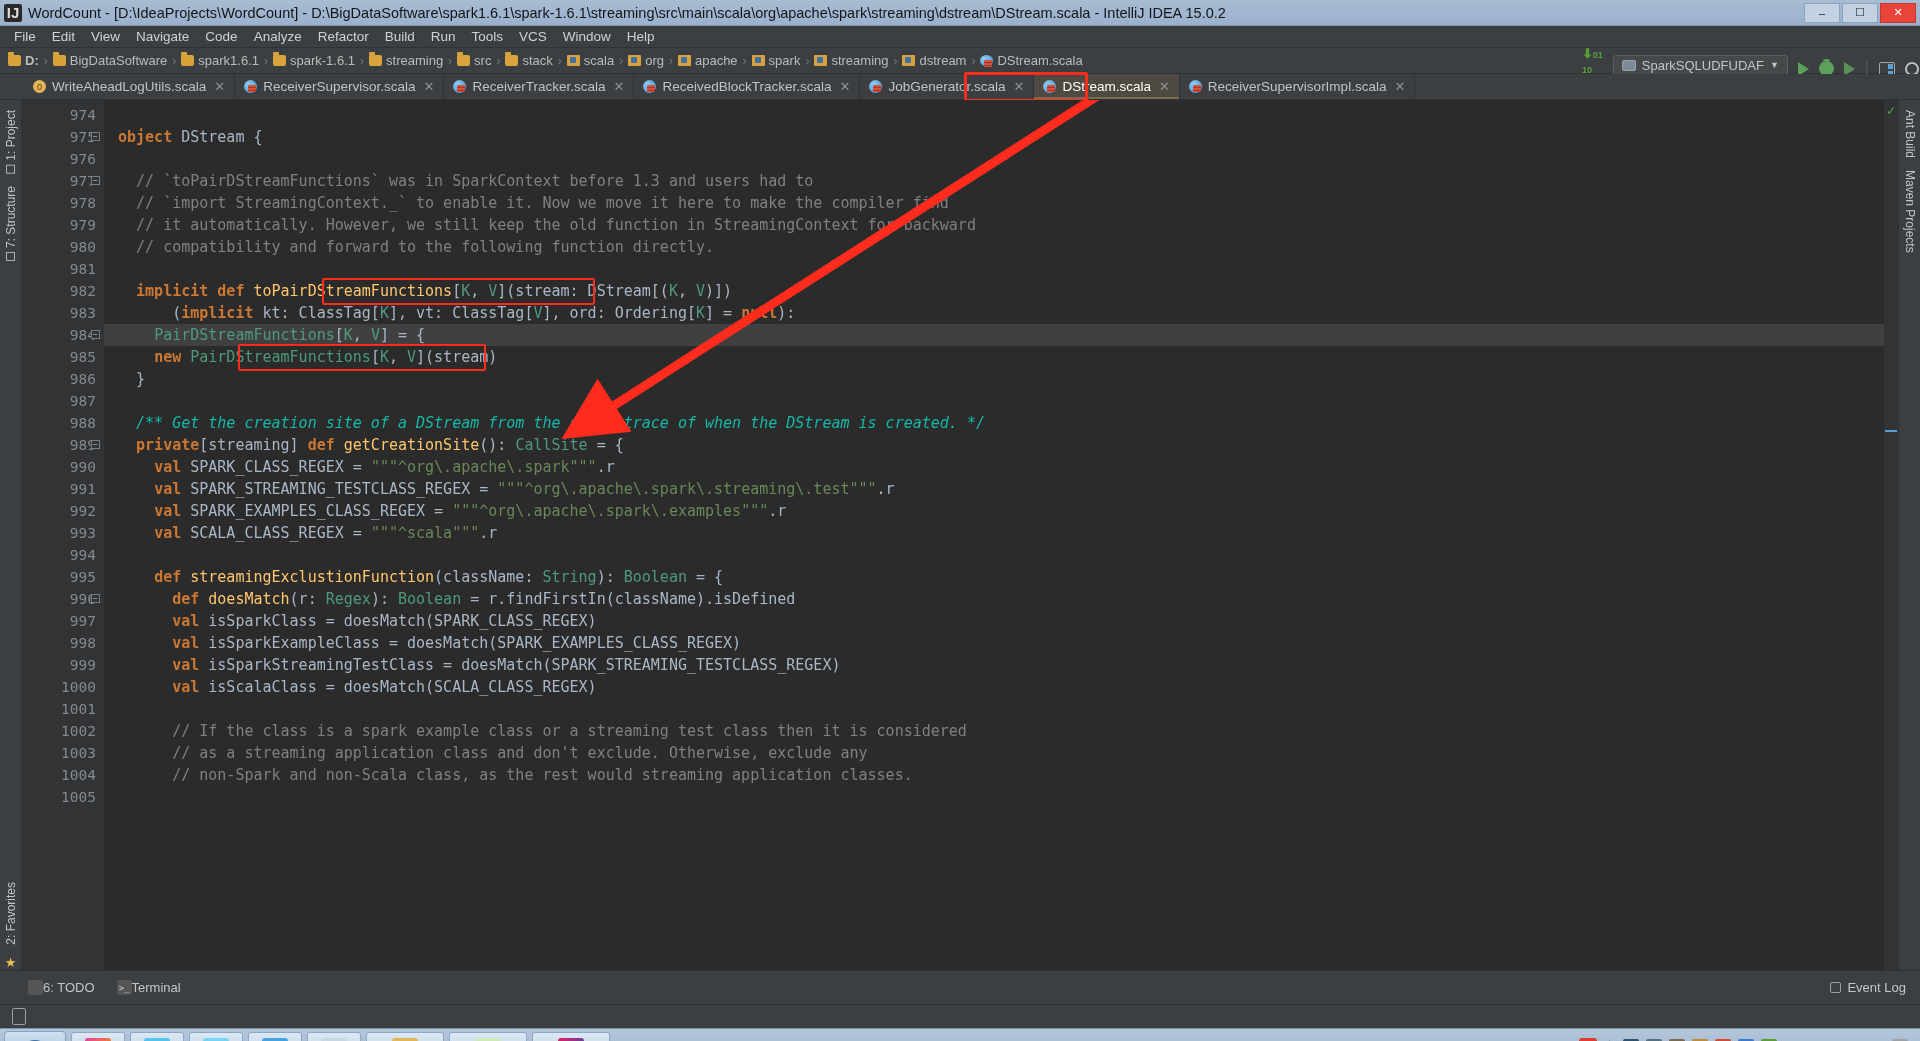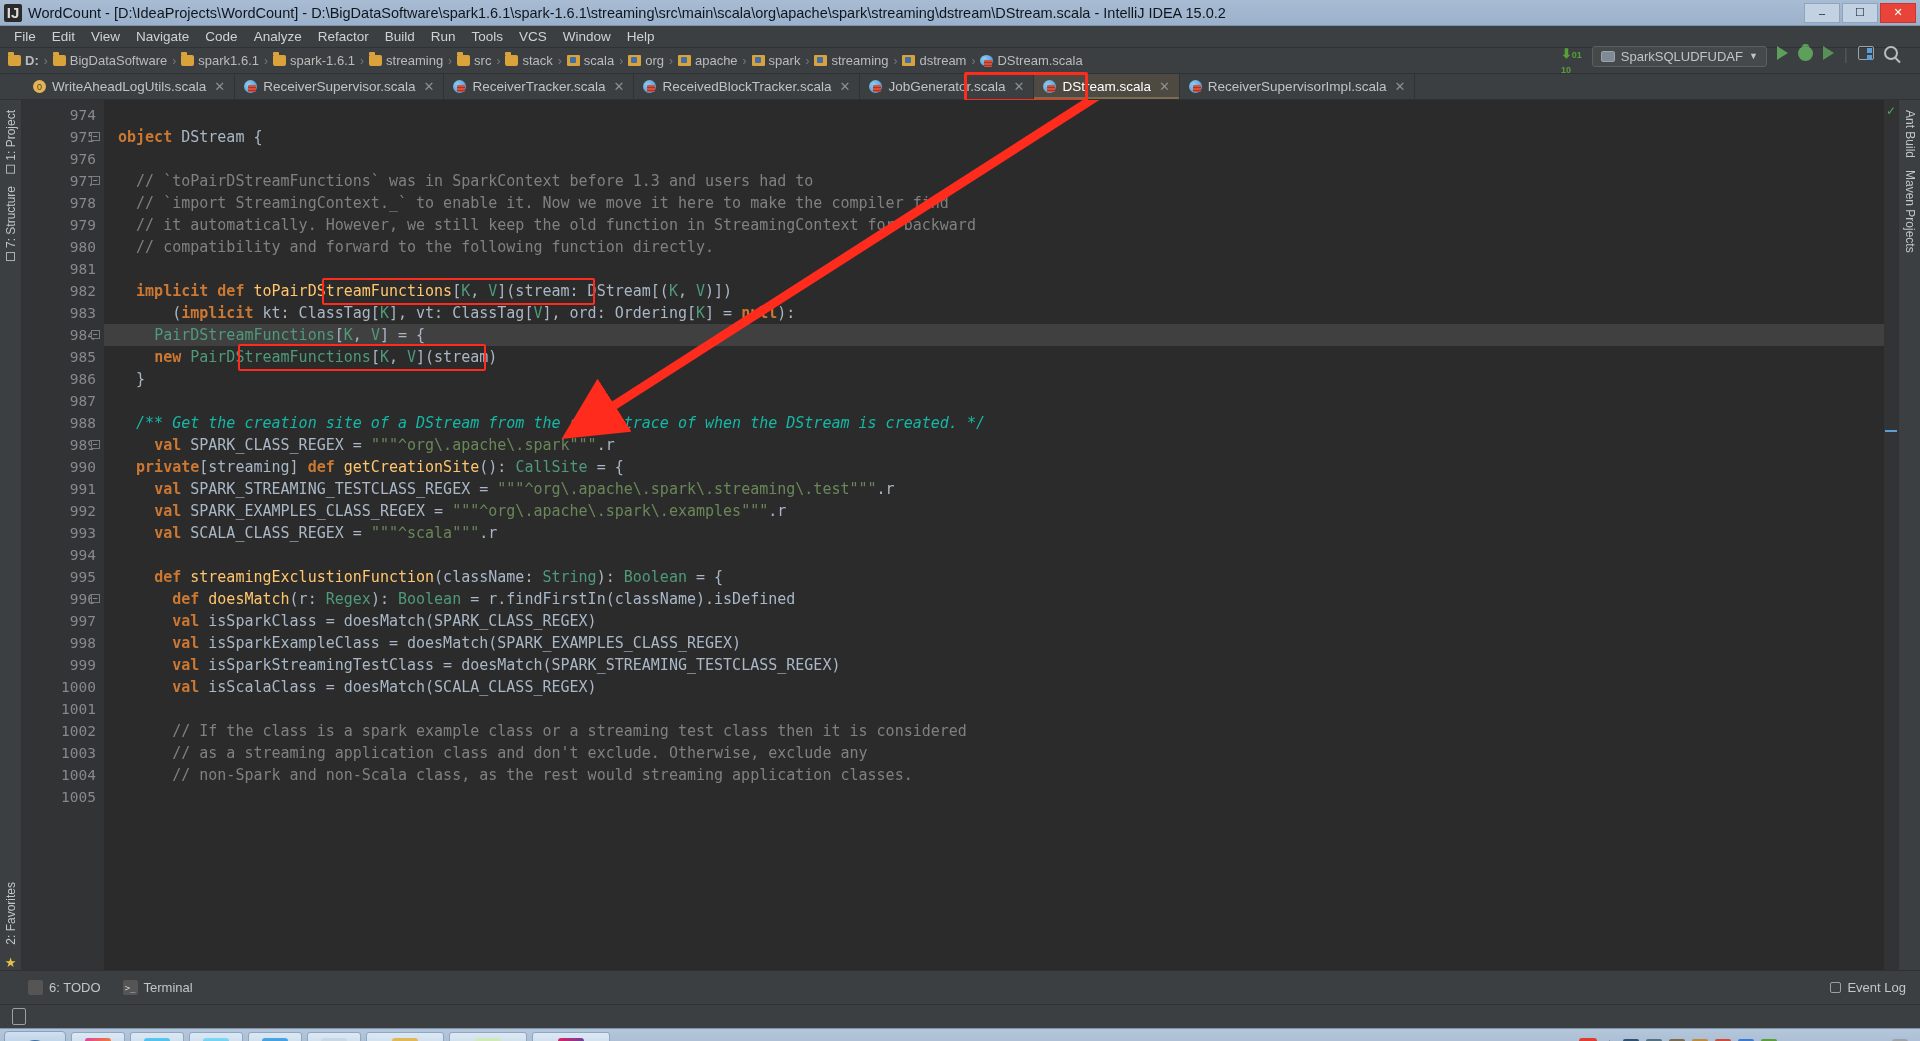--- a/index.html
+++ b/index.html
@@ -37,22 +37,22 @@
     height:3px; background:#d9a23a; border-radius:1px 1px 0 0; }
   .ic-pkg { background:#d9a23a; border-radius:1px; position:relative; }
   .ic-pkg::after { content:""; position:absolute; left:3px; top:2px; width:6px;
     height:6px; background:#3f6fa8; border-radius:1px; }
   .ic-scala { width:13px; height:13px; border-radius:50%;
     background:radial-gradient(circle at 35% 35%, #8ecbf0, #3f8fd0); position:relative; }
   .ic-scala::after { content:""; position:absolute; left:4px; top:5px; width:8px;
     height:7px; background:repeating-linear-gradient(#d9503f 0 2px,#9b3a2e 2px 3px);
     border-radius:1px; }
   .crumb-sep { color:#77797b; margin:0 5px; font-size:12px; }
-  #navbar .nav-right { margin-left:auto; display:flex; align-items:flex-start; gap:10px;
-    padding-right:22px; }
+  #navbar .nav-right { margin-left:auto; display:flex; align-items:flex-end; gap:10px;
+    padding-right:1px; }
   .dl-icon { color:#5a9e3a; font-size:13px; font-weight:bold; }
   .runcfg { display:flex; align-items:center; gap:6px; background:#45494a;
     border:1px solid #5b5f61; border-radius:3px; padding:2px 8px; height:21px;
     font-size:13px; color:#bfc5cb; }
   .runcfg .mon { width:14px; height:11px; border:1.5px solid #9aa4ad; border-radius:2px;
     background:#7e8a95; }
   .tri-right { width:0;height:0;border-left:11px solid #5ca05c;
     border-top:7px solid transparent;border-bottom:7px solid transparent; }
   .bugicon { width:15px; height:15px; border-radius:50%; background:#5ca05c;
     position:relative; }
@@ -124,21 +124,21 @@
   .rightgutter { width:14px; background:#313335; position:relative; flex:0 0 14px; }
   .rg-check { position:absolute; top:4px; left:2px; color:#5ca05c; font-size:12px; }
   .rg-tick { position:absolute; right:1px; width:12px; height:2px; background:#5a9fd6; }
 
   .rstrip { width:22px; background:#3c3f41; display:flex; flex-direction:column;
     align-items:center; border-left:1px solid #2f3234; padding-top:4px; }
 
   
   #bottombar { height:34px; background:#3c3f41; display:flex; align-items:center;
     padding-left:28px; gap:22px; border-top:1px solid #2f3234; }
-  .btool { display:flex; align-items:center; gap:6px; font-size:13px; color:#c2c6c8; }
+  .btool { display:flex; align-items:center; font-size:13px; color:#c2c6c8; }
   .btool .bico { width:15px; height:15px; border-radius:2px; background:#555; }
   .ic-todo { background:radial-gradient(circle at 50% 40%, #e8d8c0, #b38b5e);
     border-radius:50%; }
   .ic-term { background:#1c1c1c; color:#d0d0d0; font-size:9px; display:flex;
     align-items:center; justify-content:center; font-family:"DejaVu Sans Mono", monospace;}
   #bottombar .right { margin-left:auto; display:flex; align-items:center; gap:6px;
     padding-right:14px; font-size:13px; color:#c2c6c8; }
   .evt-dot { width:11px; height:11px; border:1.5px solid #9aa0a4; border-radius:2px; }
 
   
@@ -387,22 +387,22 @@
         <div class="cl"><span class="cmt">  // it automatically. However, we still keep the old function in StreamingContext for backward</span></div>
         <div class="cl"><span class="cmt">  // compatibility and forward to the following function directly.</span></div>
         <div class="cl">&nbsp;</div>
         <div class="cl">  <span class="kw">implicit</span> <span class="kw">def</span> <span class="hl">toPairDStreamFunctions</span>[<span class="gen">K</span>, <span class="gen">V</span>](stream: DStream[(<span class="gen">K</span>, <span class="gen">V</span>)])</div>
         <div class="cl">      (<span class="kw">implicit</span> kt: ClassTag[<span class="gen">K</span>], vt: ClassTag[<span class="gen">V</span>], ord: Ordering[<span class="gen">K</span>] = <span class="kw">null</span>):</div>
         <div class="cl cur">    <span class="gen">PairDStreamFunctions</span>[<span class="gen">K</span>, <span class="gen">V</span>] = {</div>
         <div class="cl">    <span class="kw">new</span> <span class="gen">PairDStreamFunctions</span>[<span class="gen">K</span>, <span class="gen">V</span>](stream)</div>
         <div class="cl">  }</div>
         <div class="cl">&nbsp;</div>
         <div class="cl"><span class="doc">  /** Get the creation site of a DStream from the stack trace of when the DStream is created. */</span></div>
+        <div class="cl">  <span class="kw">private</span>[streaming] <span class="kw">def</span> <span class="fn">getCreationSite</span>(): <span class="gen">CallSite</span> = {</div>
         <div class="cl">    <span class="kw">val</span> SPARK_CLASS_REGEX = <span class="str"><span class="str">"""^org\.apache\.spark"""</span></span>.r</div>
-        <div class="cl">  <span class="kw">private</span>[streaming] <span class="kw">def</span> <span class="fn">getCreationSite</span>(): <span class="gen">CallSite</span> = {</div>
         <div class="cl">    <span class="kw">val</span> SPARK_STREAMING_TESTCLASS_REGEX = <span class="str"><span class="str">"""^org\.apache\.spark\.streaming\.test"""</span></span>.r</div>
         <div class="cl">    <span class="kw">val</span> SPARK_EXAMPLES_CLASS_REGEX = <span class="str"><span class="str">"""^org\.apache\.spark\.examples"""</span></span>.r</div>
         <div class="cl">    <span class="kw">val</span> SCALA_CLASS_REGEX = <span class="str"><span class="str">"""^scala"""</span></span>.r</div>
         <div class="cl">&nbsp;</div>
         <div class="cl">    <span class="kw">def</span> <span class="fn">streamingExclustionFunction</span>(className: <span class="gen">String</span>): <span class="gen">Boolean</span> = {</div>
         <div class="cl">      <span class="kw">def</span> <span class="fn">doesMatch</span>(r: <span class="gen">Regex</span>): <span class="gen">Boolean</span> = r.findFirstIn(className).isDefined</div>
         <div class="cl">      <span class="kw">val</span> isSparkClass = doesMatch(SPARK_CLASS_REGEX)</div>
         <div class="cl">      <span class="kw">val</span> isSparkExampleClass = doesMatch(SPARK_EXAMPLES_CLASS_REGEX)</div>
         <div class="cl">      <span class="kw">val</span> isSparkStreamingTestClass = doesMatch(SPARK_STREAMING_TESTCLASS_REGEX)</div>
         <div class="cl">      <span class="kw">val</span> isScalaClass = doesMatch(SCALA_CLASS_REGEX)</div>

